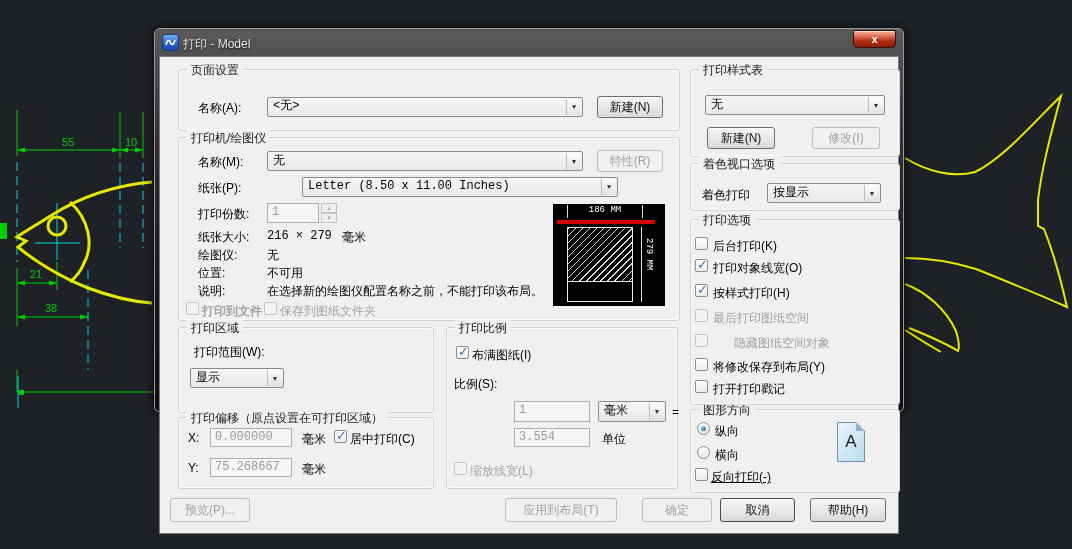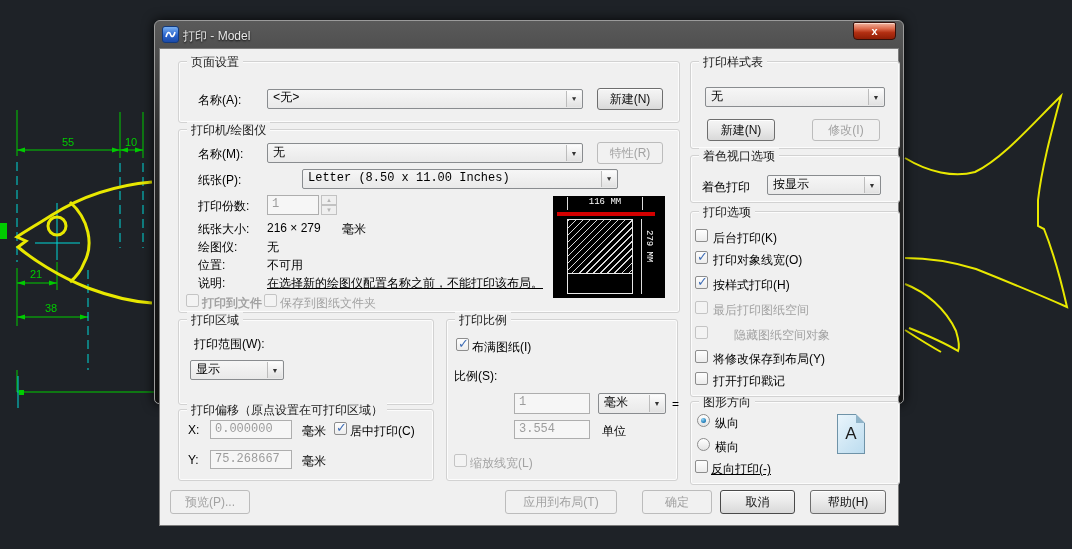--- a/index.html
+++ b/index.html
@@ -3,21 +3,21 @@
 <meta charset="utf-8">
 <style>
   * { margin:0; padding:0; box-sizing:border-box; }
   html,body { width:1072px; height:549px; overflow:hidden; }
   body { font-family:"Liberation Sans","DejaVu Sans",sans-serif; font-size:12px; background:#1e2227; position:relative; }
 
   
   #canvas-svg { position:absolute; left:0; top:0; width:1072px; height:549px; }
 
   
-  .window { position:absolute; left:154px; top:20px; width:750px; height:384px;
+  .window { position:absolute; left:154px; top:28px; width:750px; height:384px;
     background:linear-gradient(#5a5a5a,#2f2f2f 30%,#161616 70%,#101010);
     border:1px solid #9b9b9b; border-radius:6px 6px 5px 5px;
     box-shadow:0 0 12px rgba(0,0,0,.85); }
   .titlebar { position:absolute; left:0; top:0; right:0; height:27px; }
   .title-text { position:absolute; left:28px; top:7px; color:#eaeaea; font-size:12px; text-shadow:0 1px 2px #000; }
   .app-icon { position:absolute; left:7px; top:5px; width:17px; height:17px; border-radius:3px;
     background:linear-gradient(#79b0f2,#2a64cd 55%,#1b4aa8); border:1px solid #123a7e;
     display:flex; align-items:center; justify-content:center; }
   .close-btn { position:absolute; right:7px; top:1px; width:43px; height:18px;
     background:linear-gradient(#f2b5a0,#dd6b4d 35%,#b22f12 60%,#8f1d05);
@@ -193,36 +193,36 @@
       <span>Letter  (8.50 x 11.00 Inches)</span><span class="arr">▼</span></div>
 
     <span class="lab" style="left:38px;top:149px;">打印份数:</span>
     <div class="edit" style="left:107px;top:146px;width:52px;height:20px;">1</div>
     <div class="spinner" style="left:161px;top:146px;">
       <div class="spin-half">▲</div>
       <div class="spin-half">▼</div>
       </div>
 
     <span class="lab" style="left:38px;top:172px;">纸张大小:</span>
-    <span class="lab" style="left:107px;top:172px;">216  ×  279</span>
+    <span class="lab" style="left:107px;top:172px;font-family:Liberation Mono, monospace;">216  ×  279</span>
     <span class="lab" style="left:182px;top:172px;">毫米</span>
     <span class="lab" style="left:38px;top:190px;">绘图仪:</span>
     <span class="lab" style="left:107px;top:190px;">无</span>
     <span class="lab" style="left:38px;top:208px;">位置:</span>
     <span class="lab" style="left:107px;top:208px;">不可用</span>
     <span class="lab" style="left:38px;top:226px;">说明:</span>
-    <span class="lab" style="left:107px;top:226px;text-decoration:underline;">在选择新的绘图仪配置名称之前，不能打印该布局。</span>
+    <span class="lab" style="left:107px;top:226px;">在选择新的绘图仪配置名称之前，不能打印该布局。</span>
 
     <div class="cb dis" style="left:26px;top:245px;"></div>
     <span class="lab gray" style="left:42px;top:246px;font-weight:bold;">打印到文件</span>
     <div class="cb dis" style="left:104px;top:245px;"></div>
     <span class="lab gray" style="left:120px;top:246px;">保存到图纸文件夹</span>
 
     <div class="preview" style="left:393px;top:147px;width:112px;height:102px;">
-      <div class="pv-toplabel">116 MM</div>
+      <div class="pv-toplabel">186 MM</div>
       <div class="pv-redbar"></div>
       <div class="pv-paper">
         <div class="pv-hatch"></div>
         </div>
       <div class="pv-dimline"></div>
       <div class="pv-sidelabel">279 MM</div>
     </div>
 
     <span class="lab" style="left:34px;top:287px;">打印范围(W):</span>
     <div class="combo" style="left:30px;top:311px;width:94px;height:20px;">

